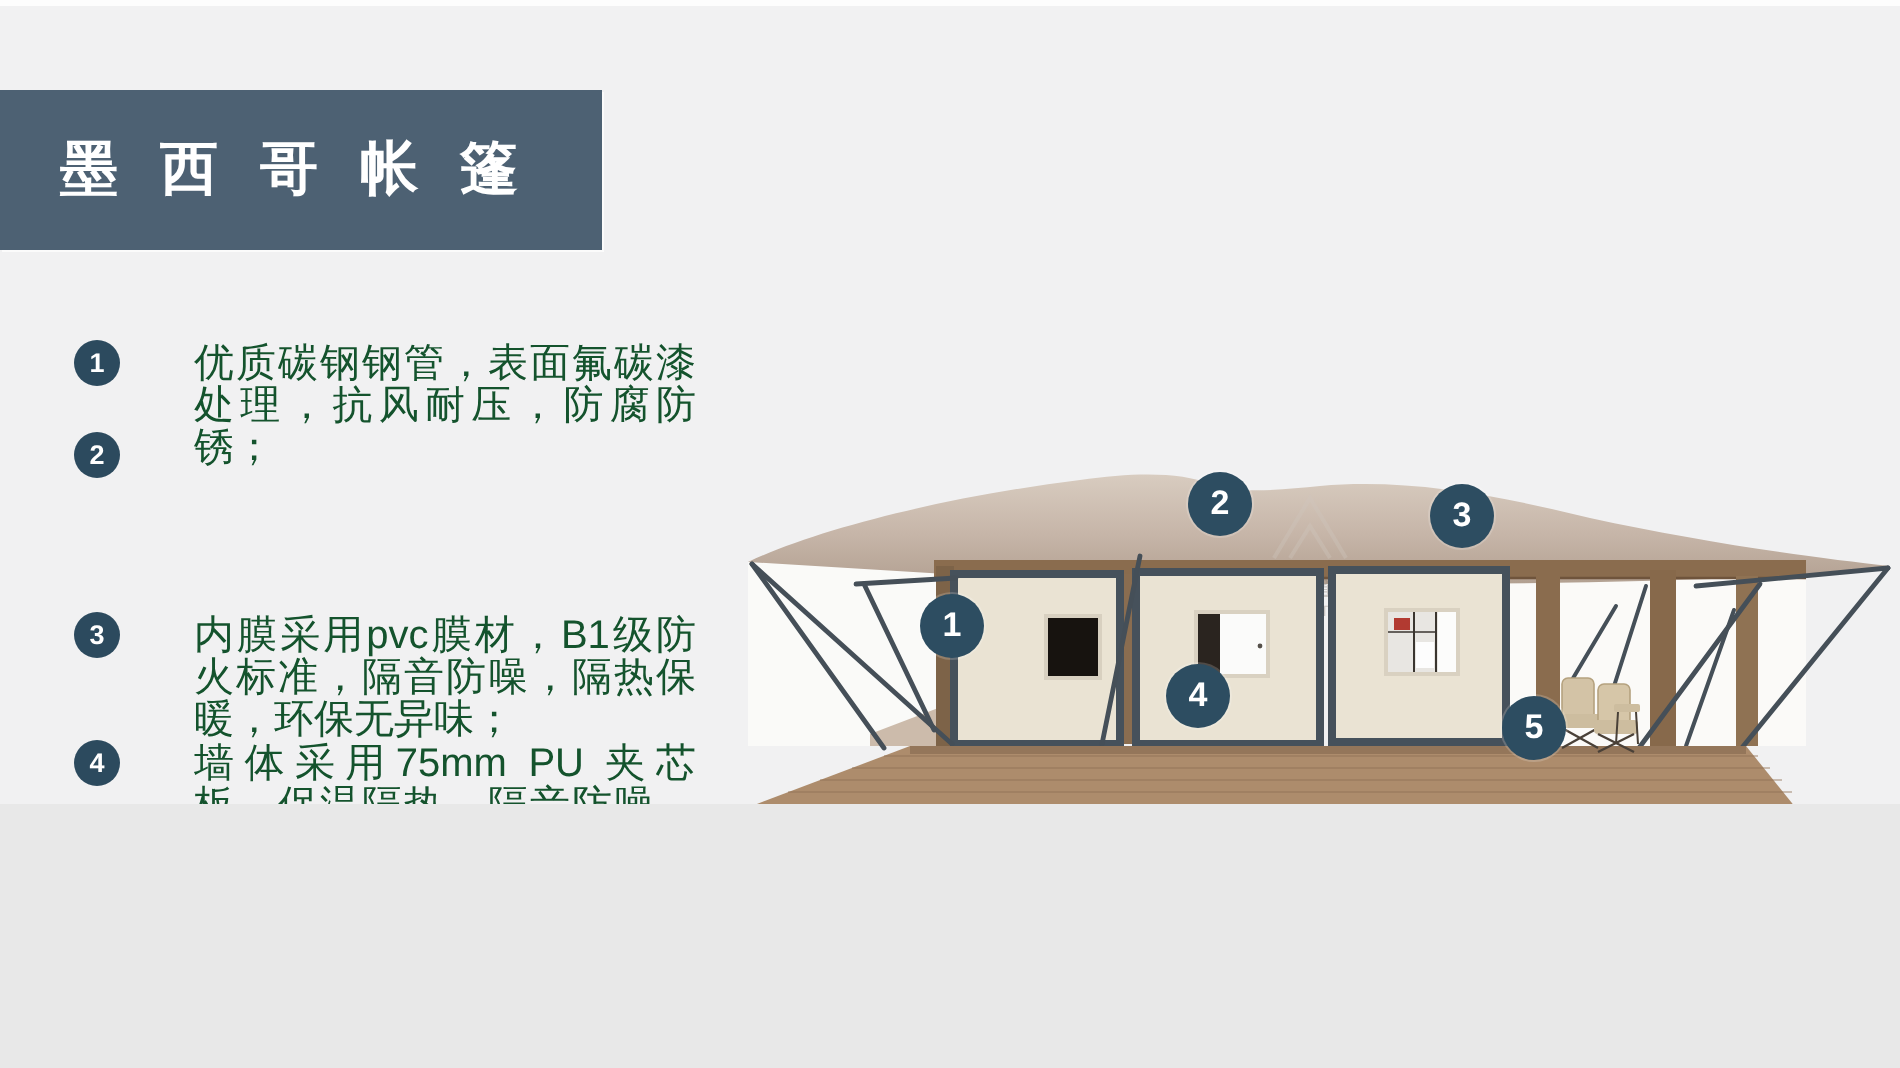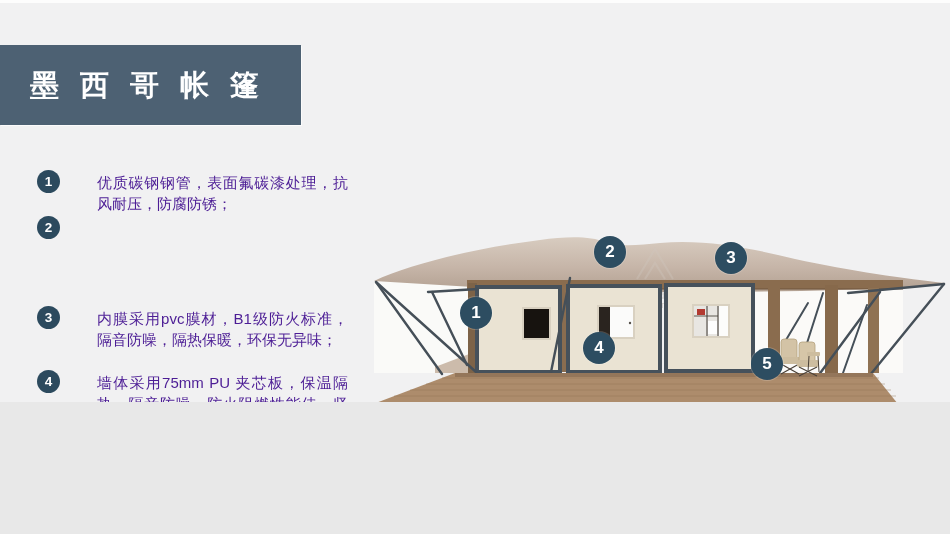--- a/index.html
+++ b/index.html
@@ -18,21 +18,21 @@
     color:#ffffff;letter-spacing:21px;white-space:nowrap;
   }
   
   .feature{position:absolute;left:28px;width:320px;display:flex;align-items:flex-start;}
   .fnum{
     flex:0 0 23px;width:23px;height:23px;margin:-2px 37px 0 9px;border-radius:50%;
     background:#2c4a5e;color:#fff;font-size:13.5px;font-weight:bold;
     line-height:23px;text-align:center;
   }
   .ftext{
-    margin:0;width:256px;font-size:15px;line-height:21px;color:#4c1d95;
+    margin:0;width:256px;font-size:20px;line-height:21px;color:#14532d;
     text-align:justify;
   }
   
   .figure{position:absolute;left:355px;top:215px;width:595px;height:200px;}
   .figure svg{position:absolute;left:0;top:0;}
   .callout{
     position:absolute;width:32px;height:32px;border-radius:50%;
     background:#2d4d61;color:#fff;font-size:17px;font-weight:bold;
     line-height:32px;text-align:center;
     box-shadow:0 0 0 1px rgba(255,255,255,.18);

